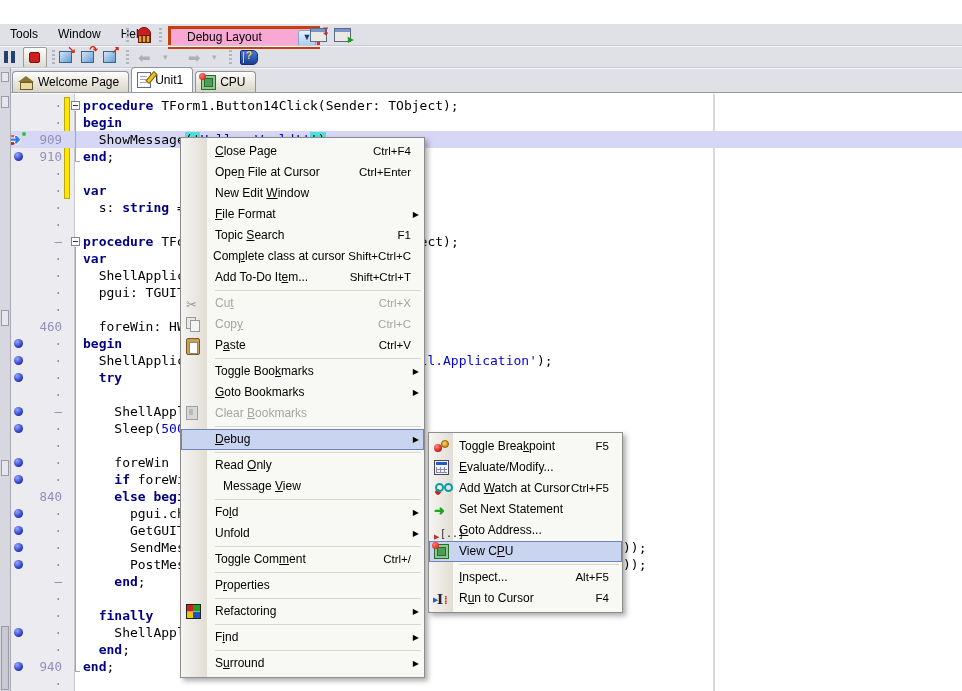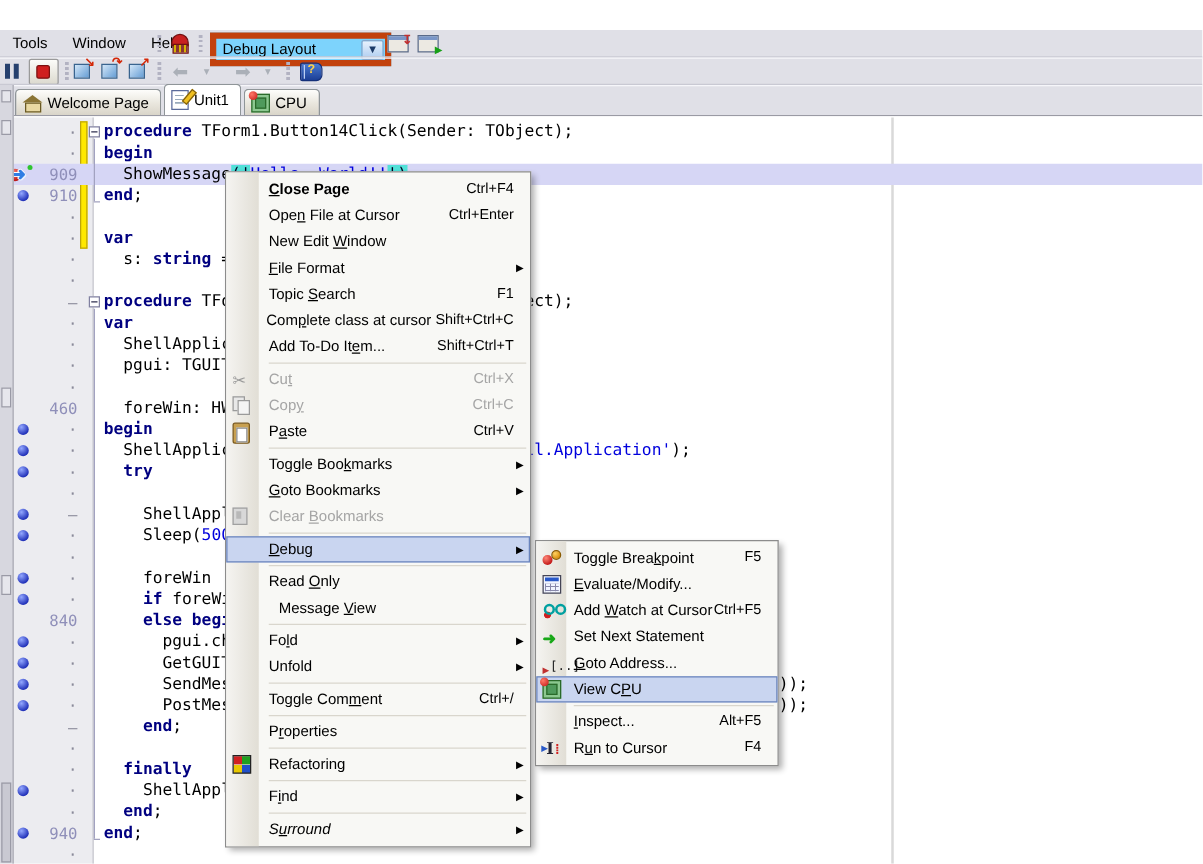--- a/index.html
+++ b/index.html
@@ -19,22 +19,22 @@
   .row-line2{position:absolute;left:0;top:22px;width:962px;height:1px;background:#f6f6fa;}
   .row-line3{position:absolute;left:0;top:43px;width:962px;height:1px;background:#c9c9d3;}
   .row-line4{position:absolute;left:0;top:44px;width:962px;height:1px;background:#f6f6fa;}
   .topline{position:absolute;left:0;top:92px;width:962px;height:1px;background:#9a9aa4;}
   .topline2{position:absolute;left:0;top:93px;width:962px;height:1px;background:#fdfdfd;}
 
   .menubar{position:absolute;left:0;top:0;width:962px;height:21px;}
   .mb-item{display:inline-block;padding:0 10px;font-size:12px;line-height:21px;color:#000;}
   .grip{position:absolute;top:3px;width:3px;height:15px;
         background:repeating-linear-gradient(0deg,#b2b2c2 0 2px,transparent 2px 4px);}
-  .combo{position:absolute;left:168px;top:2px;width:130px;height:17px;background:#7dd3fc;
-         border:5px solid #c2410c;font-size:12px;line-height:16px;padding-left:5px;color:#000;}
+  .combo{position:absolute;left:168px;top:2px;width:130px;height:17px;background:#f9a8d4;
+         border:3px solid #c2410c;font-size:12px;line-height:16px;padding-left:16px;color:#000;}
   .combo-btn{position:absolute;right:1px;top:1px;width:16px;height:14px;border-radius:2px;
          background:linear-gradient(#e8f1fd,#aecdf0);border:1px solid #86a7cc;
          color:#1c3a68;font-size:9px;line-height:13px;text-align:center;}
 
   .toolbar{position:absolute;left:0;top:22px;width:962px;height:21px;}
   .tbtn{position:absolute;top:2px;height:18px;display:flex;align-items:center;justify-content:center;}
 
   
   .tabbar{position:absolute;left:12px;top:44px;width:940px;height:24px;display:flex;align-items:flex-end;gap:2px;}
   .tab{position:relative;height:20px;border:1px solid #8f9598;border-bottom:none;border-radius:4px 4px 0 0;
@@ -411,21 +411,21 @@
     <div class="dw" style="top:4px;height:10px"></div>
     <div class="dw" style="top:28px;height:12px"></div>
     <div class="dw" style="top:242px;height:16px"></div>
     <div class="dw" style="top:392px;height:16px"></div>
     <div class="dw" style="top:558px;height:64px;background:#c9c9d2"></div>
   </div>
 
   <div class="menu" id="ctxmenu" style="left: 180px; top: 137px; width: 245px;">
       <div class="mstrip" style="width: 26px;"></div>
       <div class="mitem">
-        <span class="lab" style="left: 34px; font-weight: bold;"><u>C</u>lose Page</span>
+        <span class="lab" style="left: 34px;"><u>C</u>lose Page</span>
         <span class="sc">Ctrl+F4</span>
       </div>
       <div class="mitem">
         <span class="lab" style="left: 34px;">Ope<u>n</u> File at Cursor</span>
         <span class="sc">Ctrl+Enter</span>
       </div>
       <div class="mitem">
         <span class="lab" style="left: 34px;">New Edit <u>W</u>indow</span>
       </div>
       <div class="mitem">
@@ -510,21 +510,21 @@
         <div style="position: absolute; left: 34px; right: 3px; top: 2px; height: 1px; background: rgb(217, 214, 205);"></div>
       </div>
       <div class="mitem">
         <span class="lab" style="left: 34px;">F<u>i</u>nd</span>
         <span class="sub">▶</span>
       </div>
       <div class="msep" style="--x: 0; margin-left: 0px; position: relative; height: 5px; left: 0px; width: 100%; padding-left: 34px; box-sizing: border-box;">
         <div style="position: absolute; left: 34px; right: 3px; top: 2px; height: 1px; background: rgb(217, 214, 205);"></div>
       </div>
       <div class="mitem">
-        <span class="lab" style="left: 34px; font-style: italic;">S<u>u</u>rround</span>
+        <span class="lab" style="left: 34px;">S<u>u</u>rround</span>
         <span class="sub">▶</span>
       </div>
     </div>
   <div class="menu" id="dbgmenu" style="left: 428px; top: 432px; width: 195px;">
       <div class="mstrip" style="width: 24px;"></div>
       <div class="mitem"><span class="micon ic ic-breakpoint" style="left: 5px;"></span><span class="lab" style="left: 30px;">Toggle Brea<u>k</u>point</span><span class="sc">F5</span></div>
       <div class="mitem"><span class="micon ic ic-calc" style="left: 5px;"></span><span class="lab" style="left: 30px;"><u>E</u>valuate/Modify...</span></div>
       <div class="mitem"><span class="micon ic ic-watch" style="left: 5px;"></span><span class="lab" style="left: 30px;">Add <u>W</u>atch at Cursor</span><span class="sc">Ctrl+F5</span></div>
       <div class="mitem"><span class="micon ic ic-setnext" style="left: 5px;"></span><span class="lab" style="left: 30px;">Set Next Statement</span></div>
       <div class="mitem"><span class="micon ic ic-gotoaddr" style="left: 5px;"></span><span class="lab" style="left: 30px;"><u>G</u>oto Address...</span></div>

